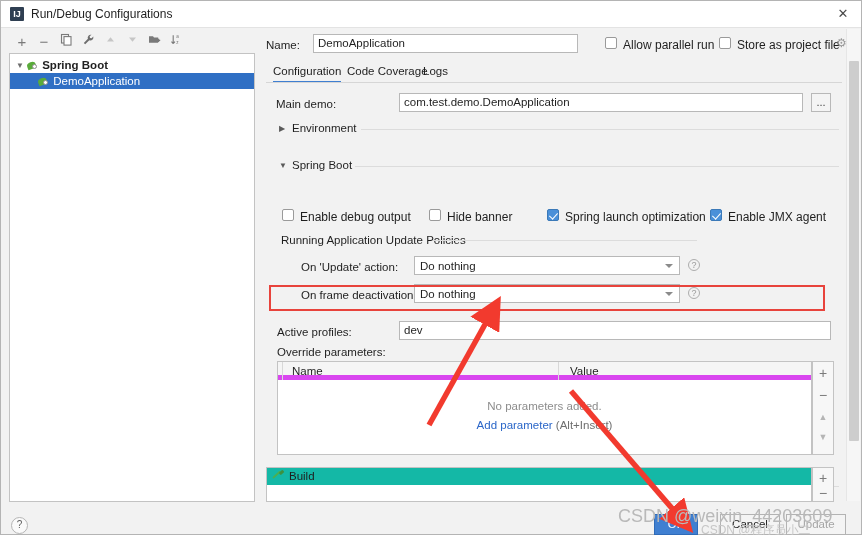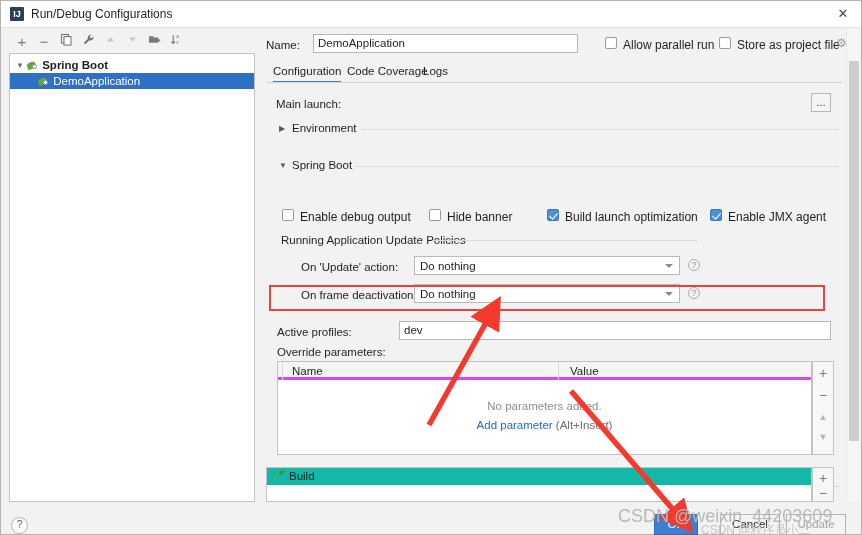--- a/index.html
+++ b/index.html
@@ -61,21 +61,21 @@
 
   .group-title{position:absolute;font-size:11.5px;white-space:nowrap;}
   .group-line{position:absolute;height:1px;background:#dcdcdc;}
 
   .combo{position:absolute;height:19px;background:#fff;border:1px solid #b8b8b8;box-sizing:border-box;font-size:11.5px;}
   .combo .cv{position:absolute;left:5px;top:1px;line-height:17px;}
   .combo .carr{position:absolute;right:6px;top:7px;width:0;height:0;border-left:4px solid transparent;border-right:4px solid transparent;border-top:4px solid #8b8b8b;}
   .help-ico{position:absolute;width:12px;height:12px;border:1px solid #adadad;border-radius:50%;color:#9a9a9a;font-size:9px;text-align:center;line-height:11px;box-sizing:border-box;}
 
   .table{position:absolute;background:#fff;border:1px solid #c3c3c3;box-sizing:border-box;overflow:hidden;}
-  .thead{position:absolute;left:0;top:0;width:100%;height:18px;background:#f5f5f5;border-bottom:3px solid #d946ef;box-sizing:border-box;}
+  .thead{position:absolute;left:0;top:0;width:100%;height:18px;background:#f5f5f5;border-bottom:5px solid #d946ef;box-sizing:border-box;}
   .th{position:absolute;top:0;height:18px;line-height:18px;font-size:11.5px;padding-left:6px;white-space:nowrap;}
   .thsep{position:absolute;top:0;width:1px;height:18px;background:#d8d8d8;}
   .empty-1{position:absolute;width:100%;text-align:center;font-size:11.5px;color:#8d8d8d;}
   .empty-2{position:absolute;width:100%;text-align:center;font-size:11.5px;}
   .empty-2 a{color:#2a66c8;text-decoration:none;}
   .empty-2 .hint{color:#6f6f6f;}
 
   .sidebtns{position:absolute;width:22px;background:#f7f7f7;border:1px solid #c3c3c3;box-sizing:border-box;}
   .sb-b{position:absolute;left:0;width:20px;height:18px;text-align:center;line-height:18px;color:#7b7b7b;font-size:12px;}
 
@@ -177,21 +177,22 @@
 
     <div class="tabs">
       <div class="tab active" style="left:7px;">Configuration</div>
       <div class="tab" style="left:81px;">Code Coverage</div>
       <div class="tab" style="left:157px;">Logs</div>
     </div>
     <div class="tabs-rule"></div>
 
     <div class="panel">
 
-      <div class="row-label" style="left:10px;top:11px;">Main launch:</div>
+      <div class="row-label" style="left:10px;top:11px;">Main demo:</div>
+      <div class="tinput" style="left:133px;top:6px;width:404px;">com.test.demo.DemoApplication</div>
       <div class="ell-btn" style="left:545px;top:6px;">...</div>
 
       <div class="sect" style="left:13px;top:35px;width:560px;">
         <span class="tw2">▶</span>
         <span class="stxt">Environment</span>
         <span class="sline" style="left:82px;width:478px;"></span>
       </div>
 
       <div class="sect" style="left:13px;top:72px;width:560px;">
         <span class="tw2">▼</span>
@@ -199,21 +200,21 @@
         <span class="sline" style="left:76px;width:484px;"></span>
       </div>
 
       <div class="cb" style="left:16px;top:122px;"></div>
       <div class="cb-lab" style="left:34px;top:123px;">Enable debug output</div>
 
       <div class="cb" style="left:163px;top:122px;"></div>
       <div class="cb-lab" style="left:181px;top:123px;">Hide banner</div>
 
       <div class="cb on" style="left:281px;top:122px;"></div>
-      <div class="cb-lab" style="left:299px;top:123px;">Build launch optimization</div>
+      <div class="cb-lab" style="left:299px;top:123px;">Spring launch optimization</div>
 
       <div class="cb on" style="left:444px;top:122px;"></div>
       <div class="cb-lab" style="left:462px;top:123px;">Enable JMX agent</div>
 
       <div class="group-title" style="left:15px;top:147px;">Running Application Update Policies</div>
       <div class="group-line" style="left:167px;top:153px;width:264px;"></div>
 
       <div class="row-label" style="left:35px;top:174px;">On 'Update' action:</div>
       <div class="combo" style="left:148px;top:169px;width:266px;">
         <span class="cv">Do nothing</span>

